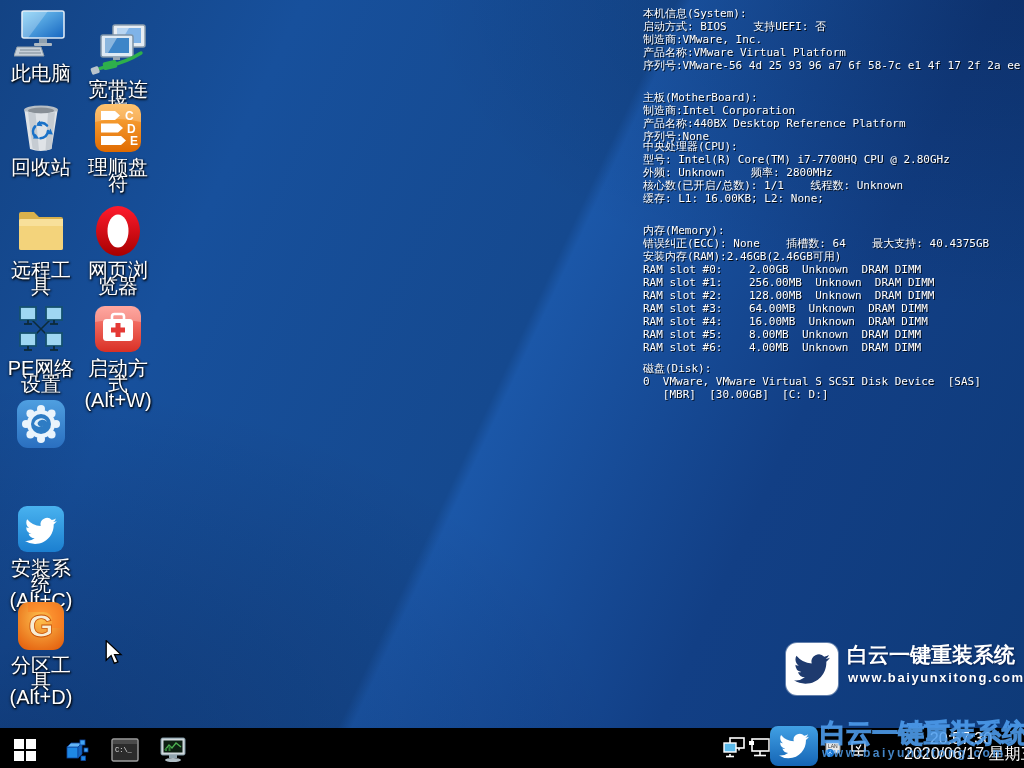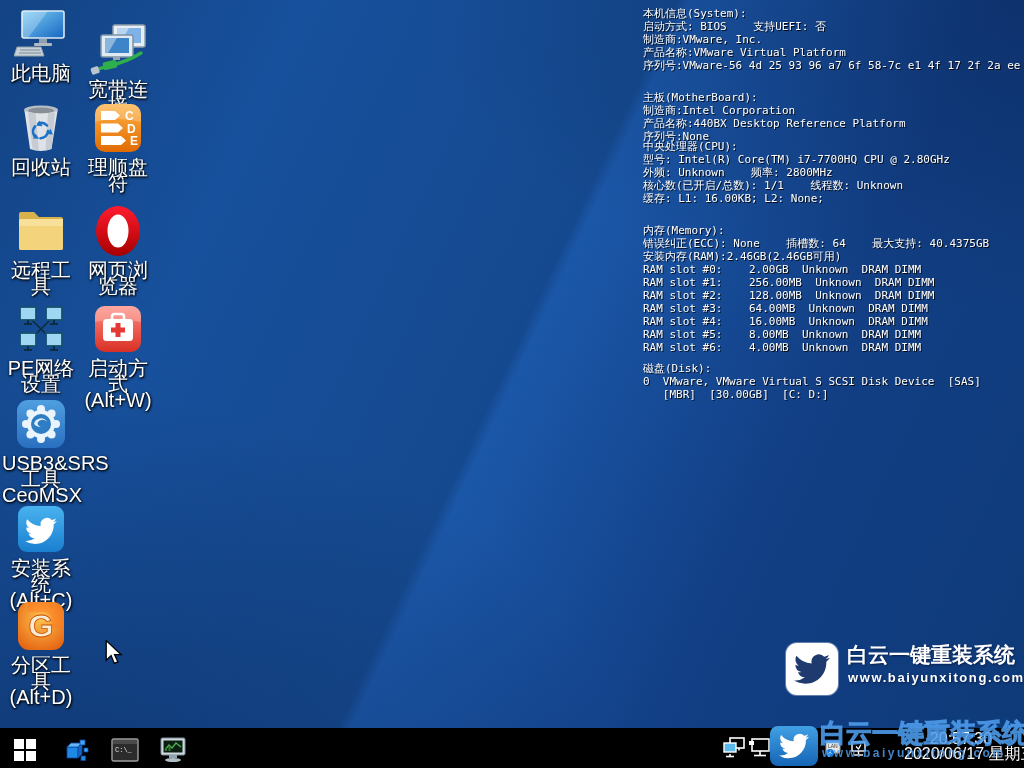--- a/index.html
+++ b/index.html
@@ -194,22 +194,20 @@
           <circle cx="27" cy="12" r="4"></circle>
       <circle cx="37.6" cy="37.6" r="4"></circle>
           <circle cx="16.4" cy="16.4" r="4"></circle>
       <circle cx="37.6" cy="16.4" r="4"></circle>
           <circle cx="16.4" cy="37.6" r="4"></circle>
     </g>
     <circle cx="27" cy="27" r="10" fill="#2e7cc4"></circle>
     <path d="M20 27 a7 7 0 0 1 13 -2 a5.5 5.5 0 0 0 -9.5 1 a3.5 3.5 0 0 0 6 2.5 a7 7 0 0 1 -9.5 -1.5z" fill="#dff0fb"></path>
   </svg>
     </div>
-  <div class="lbl">USB3&amp;SRS
-工具CeoMSX</div>
 </div>
 
 <div class="cell" style="left:2px; top:501px;">
   <div class="ic">
       <svg width="52" height="52" viewBox="0 0 52 52">
     <rect x="3" y="3" width="46" height="46" rx="9" fill="url(#blueTileG)"></rect>
     <g transform="translate(10,12) scale(1.33)">
       <use href="#birdpath" fill="#fff"></use>
     </g>
   </svg>

